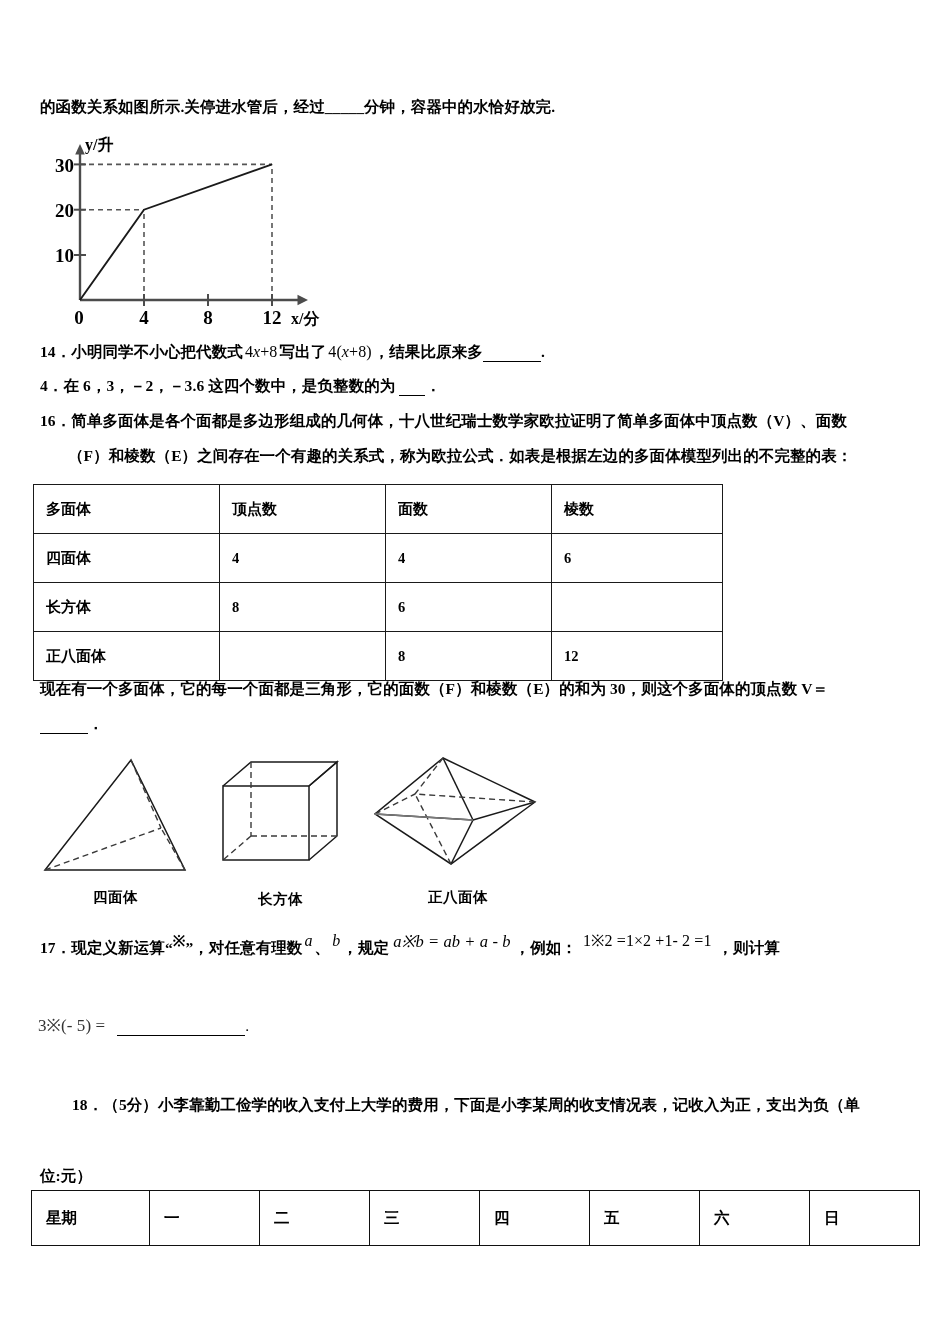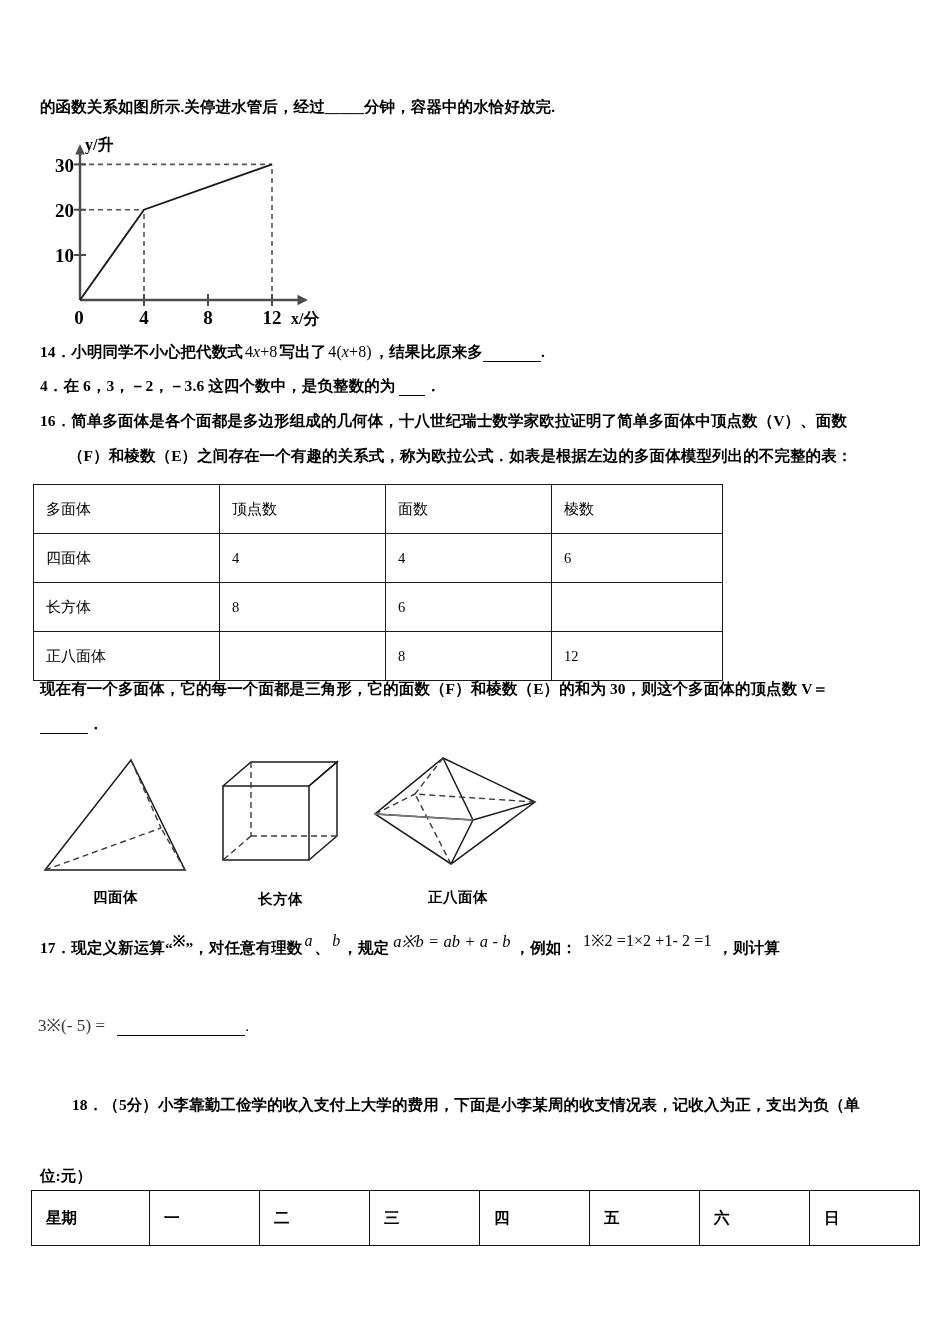--- a/index.html
+++ b/index.html
@@ -64,21 +64,21 @@
     top: 484px;
     width: 689px;
     border-collapse: collapse;
     table-layout: fixed;
   }
   #euler-table td {
     border: 1.3px solid #1a1a1a;
     height: 48px;
     padding: 0 12px;
     font-size: 15px;
-    font-weight: normal;
+    font-weight: bold;
     vertical-align: middle;
     font-family: "Liberation Serif", "DejaVu Serif", serif;
   }
   #euler-table td.num {
     font-size: 14.5px;
   }
 
   
   #solids-row {
     position: absolute;

